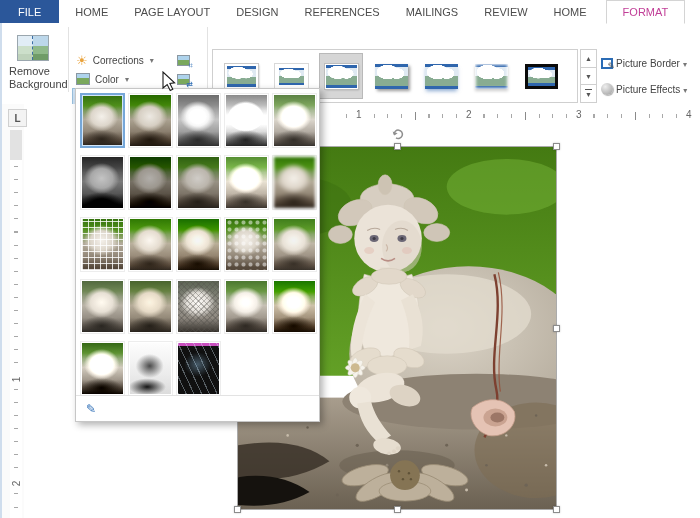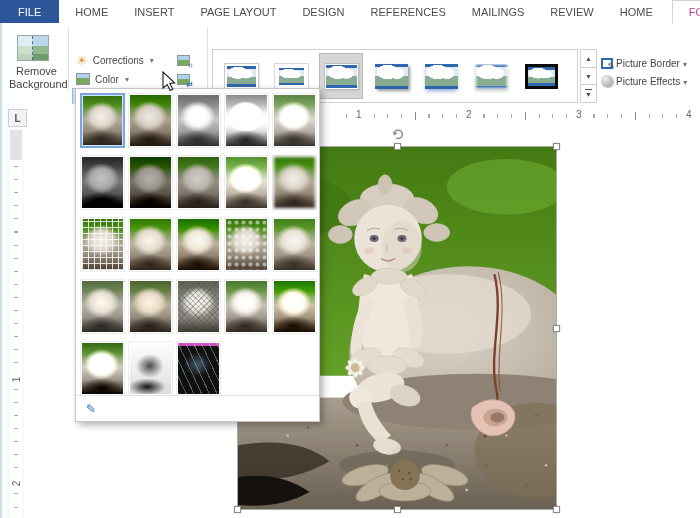--- a/index.html
+++ b/index.html
@@ -9,21 +9,21 @@
   .tabbar{position:absolute;left:0;top:0;right:0;height:23px;background:#fff;
           border-bottom:1px solid #d4d4d4;display:flex;align-items:stretch;font-size:11px;color:#4c4c4c;}
   .tab{padding:0 13px;display:flex;align-items:center;cursor:pointer;white-space:nowrap;}
   .tab.file{background:#2b579a;color:#fff;padding:0 18px;margin-right:3px;}
   .tab.active{color:#c13e97;background:#fff;border:1px solid #d4d4d4;border-bottom:1px solid #fff;
               margin-bottom:-1px;z-index:2;margin-left:6px;padding:0 16px;}
   
   .ribbon{position:absolute;left:0;top:23px;right:0;height:81px;background:#fff;border-bottom:1px solid #d4d4d4;}
   .vsep{position:absolute;top:4px;bottom:12px;width:1px;background:#e2e2e2;}
   .rembg{position:absolute;left:2px;top:2px;width:62px;height:74px;background:none;border:1px solid transparent;
-         font-size:11px;color:#444;text-align:right;line-height:13px;cursor:pointer;font-family:inherit;}
+         font-size:11px;color:#444;text-align:left;line-height:13px;cursor:pointer;font-family:inherit;}
   .rembg-ic{display:block;width:30px;height:24px;margin:2px auto 4px auto;position:relative;
             background:linear-gradient(180deg,#bcd7ea 0 40%,#8fb98a 40% 75%,#6f9c68 75% 100%);
             border:1px solid #9aa6ae;}
   .rembg-ic::before{content:"";position:absolute;left:0;top:0;bottom:0;width:46%;
             background:rgba(255,255,255,.55);border-right:1px dashed #3a6ea5;}
   .adj-row{position:absolute;left:76px;height:18px;display:flex;align-items:center;gap:5px;font-size:10px;
            color:#444;cursor:pointer;white-space:nowrap;}
   .adj-row::after{content:"▾";font-size:8px;color:#777;margin-left:1px;}
   .adj-row.hl{left:72px;background:#cfe3f5;border:1px solid #9ac0de;padding:1px 4px;height:19px;}
   .sun::before{content:"☀";color:#e9a23b;font-size:13px;line-height:1;}
@@ -160,21 +160,20 @@
 </head>
 <body>
 
 <div id="app">
 
   <div class="tabbar">
     <div class="tab file">FILE</div>
     <div style="display:flex">
 
     <div class="tab i0" title="HOME">HOME</div>
-        <div class="tab i1" title="INSERT">INSERT</div>
         <div class="tab i3" title="PAGE LAYOUT">PAGE LAYOUT</div>
         <div class="tab i2" title="DESIGN">DESIGN</div>
         <div class="tab i4" title="REFERENCES">REFERENCES</div>
         <div class="tab i5" title="MAILINGS">MAILINGS</div>
         <div class="tab i6" title="REVIEW">REVIEW</div>
         <div class="tab i7" title="VIEW">HOME</div>
         <div class="tab i8 active" title="FORMAT">FORMAT</div>
       </div>
   </div>
 
@@ -241,21 +240,21 @@
     <div class="galscroll">
       <div class="gs">▲</div>
       <div class="gs">▼</div>
       <div class="gs"><span class="bar"></span>▼</div>
     </div>
 
     <div class="rbtn" style="top:28px">
       <span class="ic-border"></span>
       <span>Picture Border</span>
     </div>
-    <div class="rbtn" style="top:46px">
+    <div class="rbtn" style="top:54px">
       <span class="ic-effects"></span>
       <span>Picture Effects</span>
     </div>
 
     <div class="grplabel">Picture Styles</div>
     <div class="launcher">
       <svg width="12" height="12" viewBox="0 0 12 12">
           <path d="M1.5,1.5 H6 M1.5,1.5 V6" stroke="#8a8a8a" stroke-width="1.2" fill="none"></path>
           <path d="M4.5,4.5 L9,9 M9.5,5.8 V9.5 H5.8" stroke="#8a8a8a" stroke-width="1.2" fill="none"></path>
         </svg>

